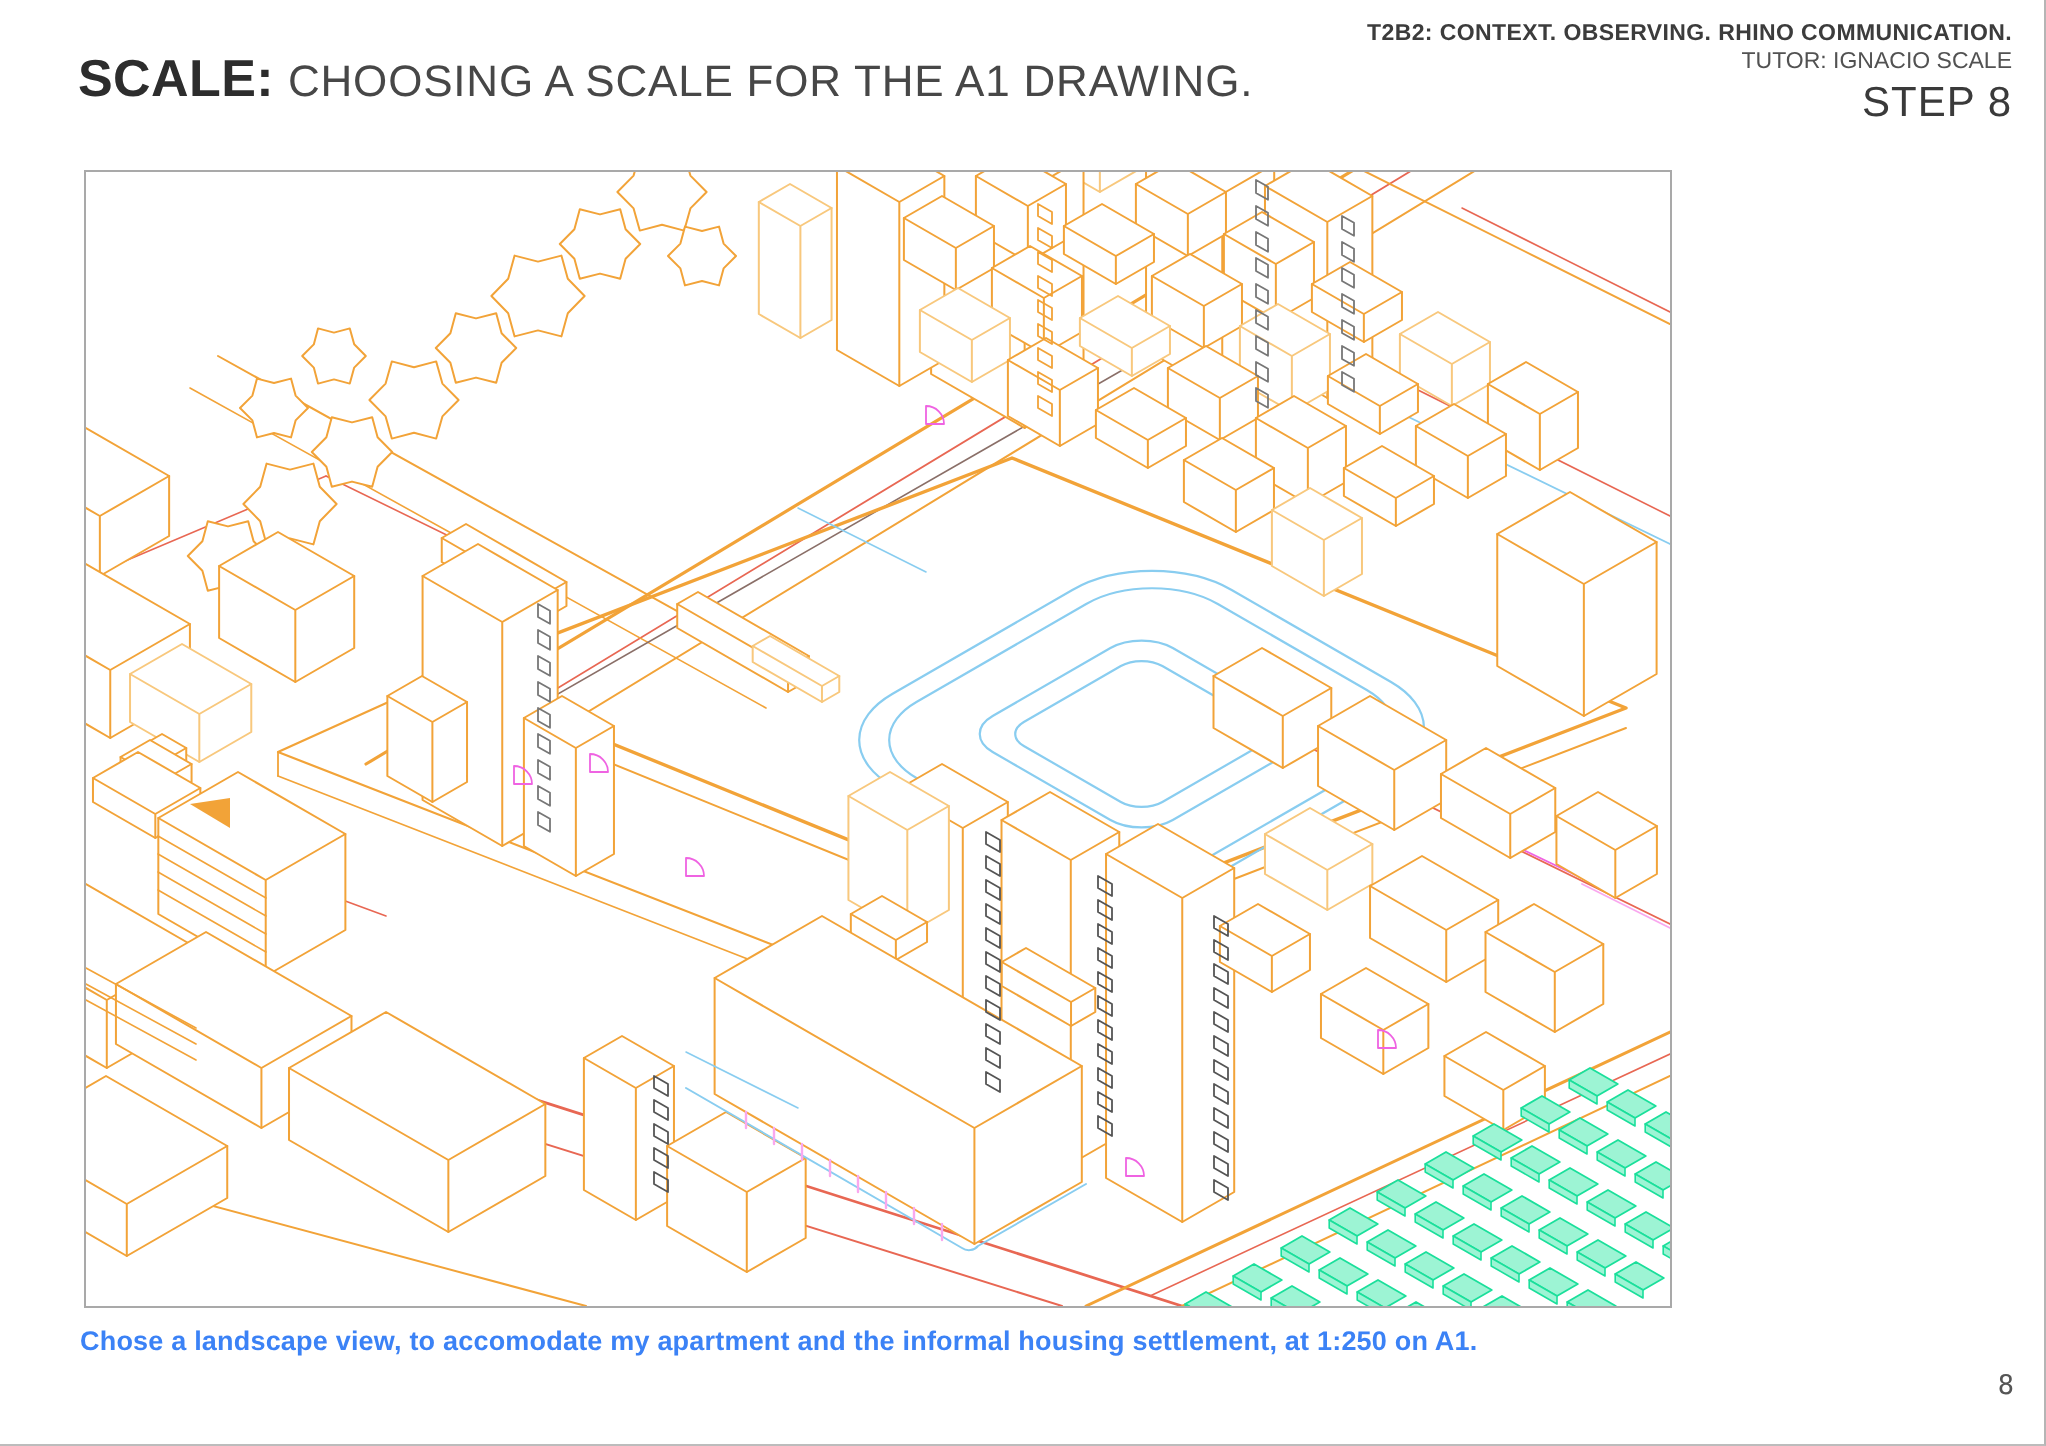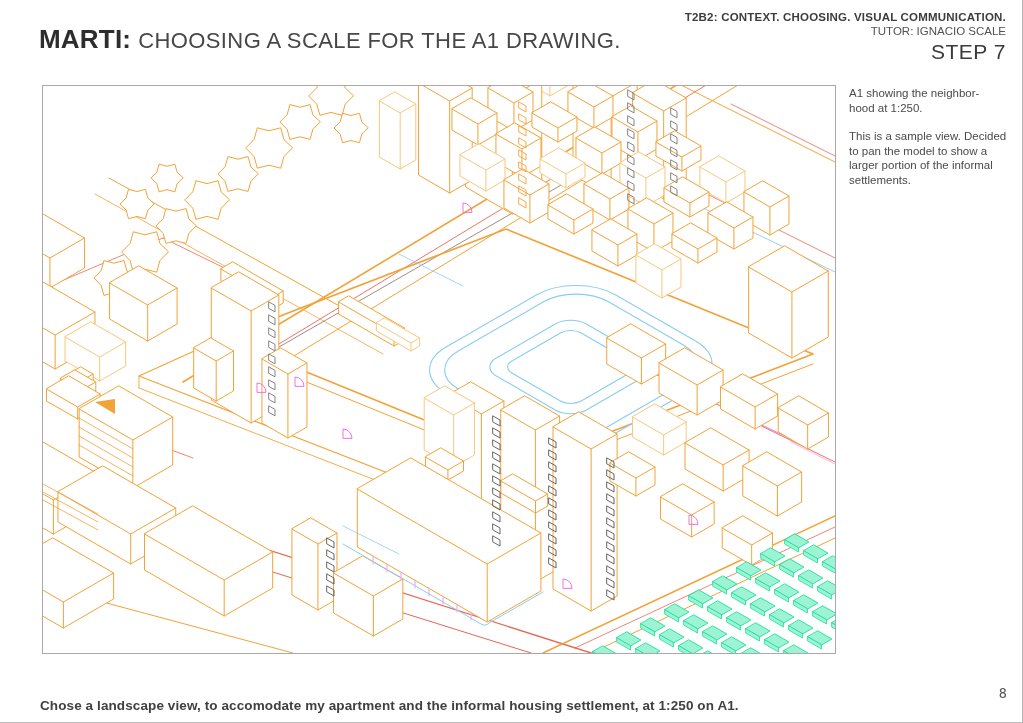--- a/index.html
+++ b/index.html
@@ -14,37 +14,37 @@
   .meta .course{font-size:11.5px;font-weight:700;color:#3c3c3c;letter-spacing:.2px;}
   .meta .tutor{font-size:11.5px;color:#525252;margin-top:2px;}
   .meta .step{font-size:21px;color:#3a3a3a;margin-top:3px;letter-spacing:.5px;}
   .frame{position:absolute;left:42px;top:85px;width:794px;height:569px;
          border:1px solid #a9a9a9;box-sizing:border-box;background:#fff;}
   .frame svg{display:block;width:100%;height:100%;}
   .note{position:absolute;left:849px;top:86px;width:160px;font-size:11.5px;
         line-height:14.5px;color:#4a4a4a;}
   .note p{margin:0 0 14px 0;white-space:pre-line;}
   .caption{position:absolute;left:40px;top:663px;font-size:13.5px;font-weight:700;
-           color:#404040;letter-spacing:.1px;margin-top:35px;}
+           color:#3b82f6;letter-spacing:.1px;}
   .pagenum{position:absolute;right:15px;top:685px;font-family:"DejaVu Sans Mono",monospace;
            font-size:13.5px;color:#555;}
 </style>
 </head>
 <body>
 
 <div class="slide">
 
   <div class="title">
-    <span class="bold">MARTI:</span><span class="rest">CHOOSING A SCALE FOR THE A1 DRAWING.</span>
+    <span class="bold">SCALE:</span><span class="rest">CHOOSING A SCALE FOR THE A1 DRAWING.</span>
   </div>
 
   <div class="meta">
-    <div class="course">T2B2: CONTEXT. CHOOSING. VISUAL COMMUNICATION.</div>
+    <div class="course">T2B2: CONTEXT. OBSERVING. RHINO COMMUNICATION.</div>
     <div class="tutor">TUTOR: IGNACIO SCALE</div>
-    <div class="step">STEP 7</div>
+    <div class="step">STEP 8</div>
   </div>
 
   <div class="frame">
     <svg viewBox="0 0 792 567" preserveAspectRatio="none" xmlns="http://www.w3.org/2000/svg">
       <g id="g-roads">
           <path d="M140 296L672 -24" fill="none" stroke="#f2a338" stroke-width="1.6" stroke-linejoin="round" stroke-linecap="round"></path>
           <path d="M182 312L700 -4" fill="none" stroke="#f2a338" stroke-width="1" stroke-linejoin="round" stroke-linecap="round"></path>
           <path d="M160 304L688 -16" fill="none" stroke="#e86753" stroke-width="0.9" stroke-linejoin="round" stroke-linecap="round"></path>
           <path d="M66 92L372 262" fill="none" stroke="#f2a338" stroke-width="1" stroke-linejoin="round" stroke-linecap="round"></path>
           <path d="M52 108L340 268" fill="none" stroke="#f2a338" stroke-width="0.8" stroke-linejoin="round" stroke-linecap="round"></path>
@@ -385,24 +385,16 @@
           <path d="M300 440L356 468" fill="none" stroke="#89cdf0" stroke-width="0.8" stroke-linejoin="round" stroke-linecap="round"></path>
         </g>
     <defs>
           <clipPath id="gz">
             <path d="M516 567L602 492L648 462L712 452L792 396L792 567Z"></path>
           </clipPath>
         </defs>
       </svg>
   </div>
 
-  <div class="note">
-    <p>A1 showing the neighbor-
-hood at 1:250.</p>
-    <p>This is a sample view. Decided
-to pan the model to show a
-larger portion of the informal
-settlements.</p>
-  </div>
 
   <div class="caption">Chose a landscape view, to accomodate my apartment and the informal housing settlement, at 1:250 on A1.</div>
   <div class="pagenum">8</div>
 </div>
 
 </body></html>

